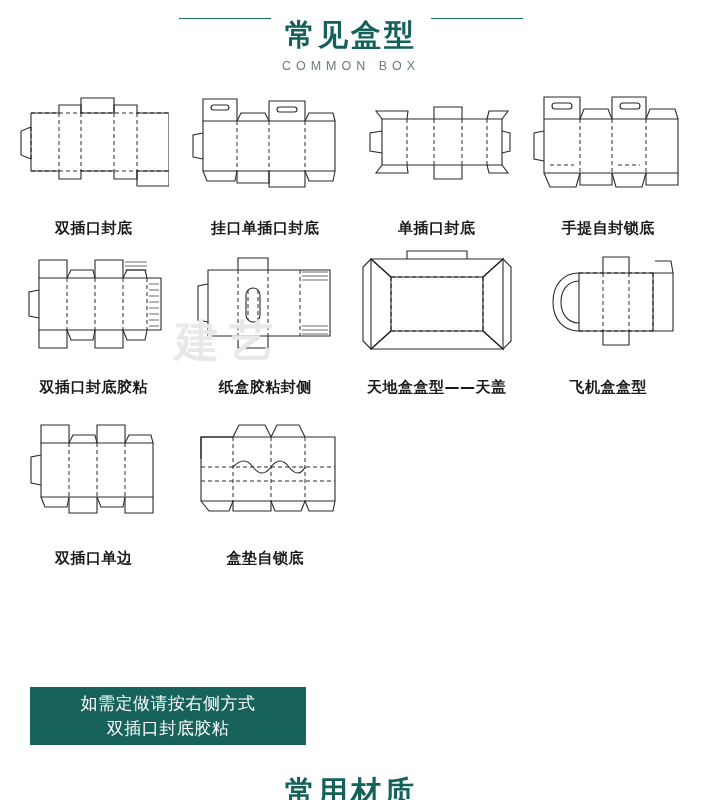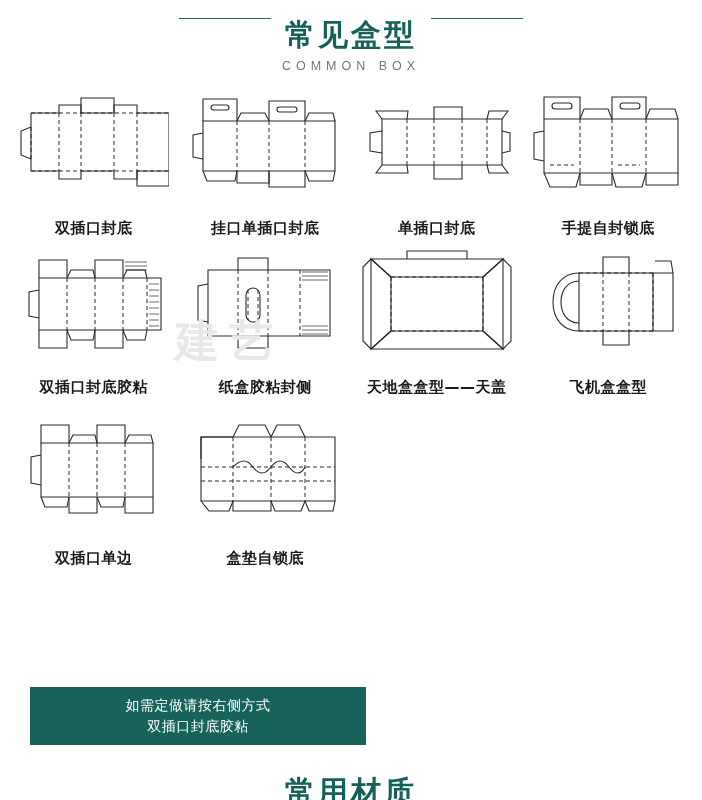--- a/index.html
+++ b/index.html
@@ -97,29 +97,29 @@
     font-weight: bold;
     z-index: 0;
     pointer-events: none;
   }
 
   
   .note-box {
     position: absolute;
     left: 30px;
     top: 687px;
-    width: 336px;
+    width: 276px;
     height: 58px;
     background: #17625b;
     color: #fff;
     display: flex;
     flex-direction: column;
     align-items: center;
     justify-content: center;
-    font-size: 14px;
+    font-size: 17px;
     line-height: 1.5;
     letter-spacing: 0.5px;
   }
 
   
   .bottom-title {
     position: absolute;
     left: 0; right: 0;
     top: 772px;
     text-align: center;

